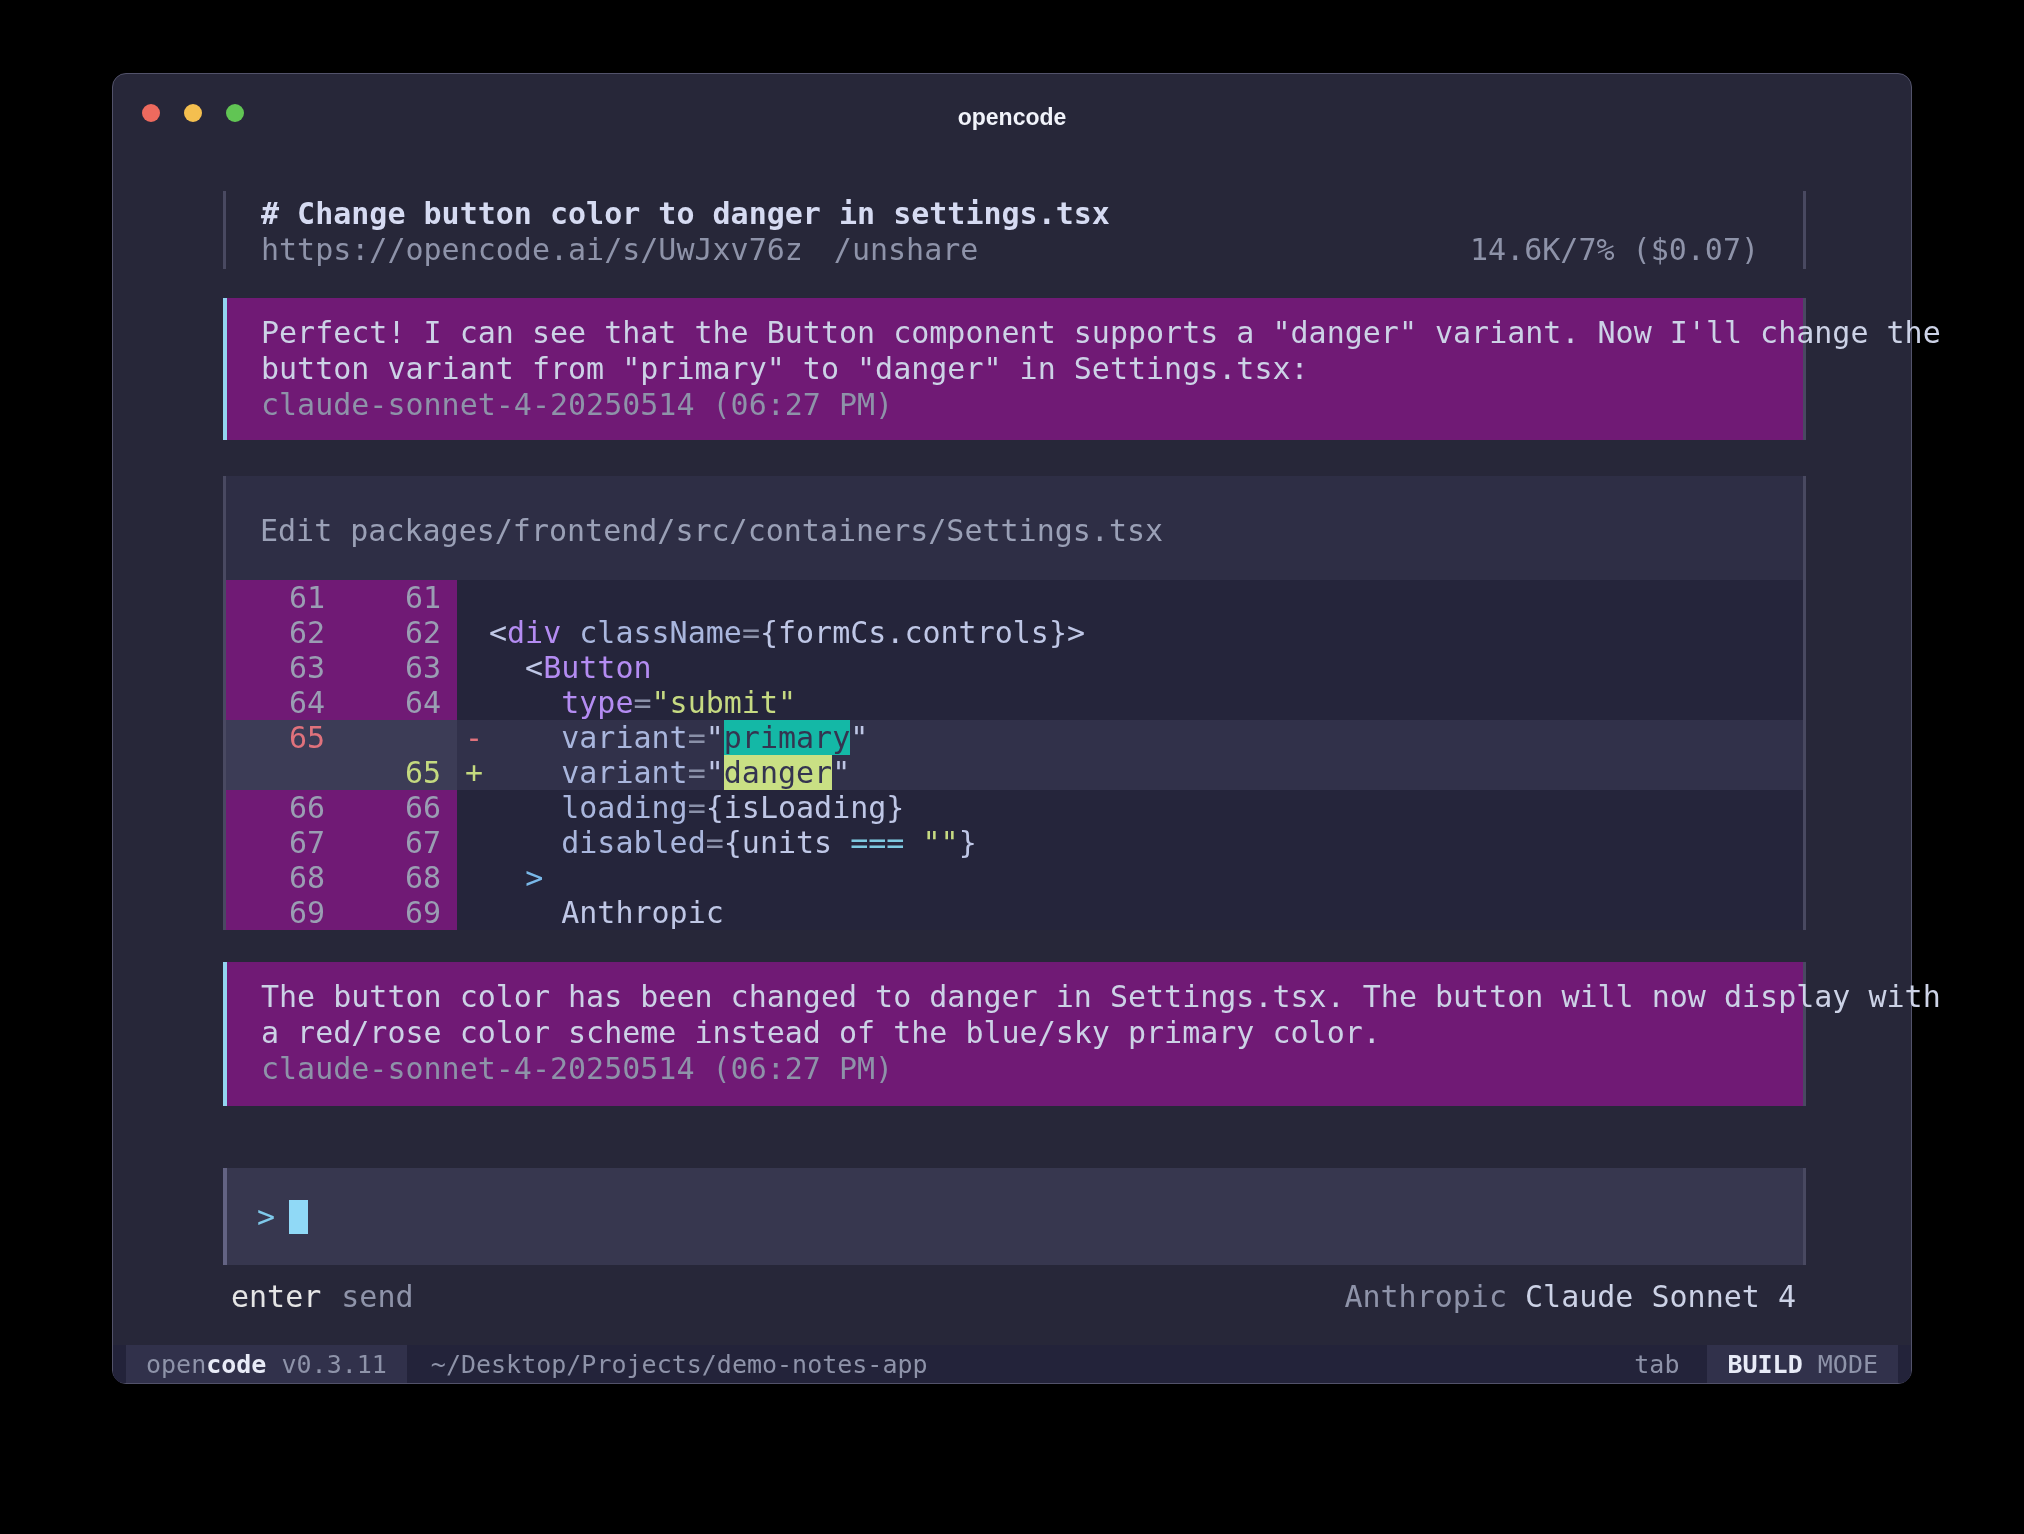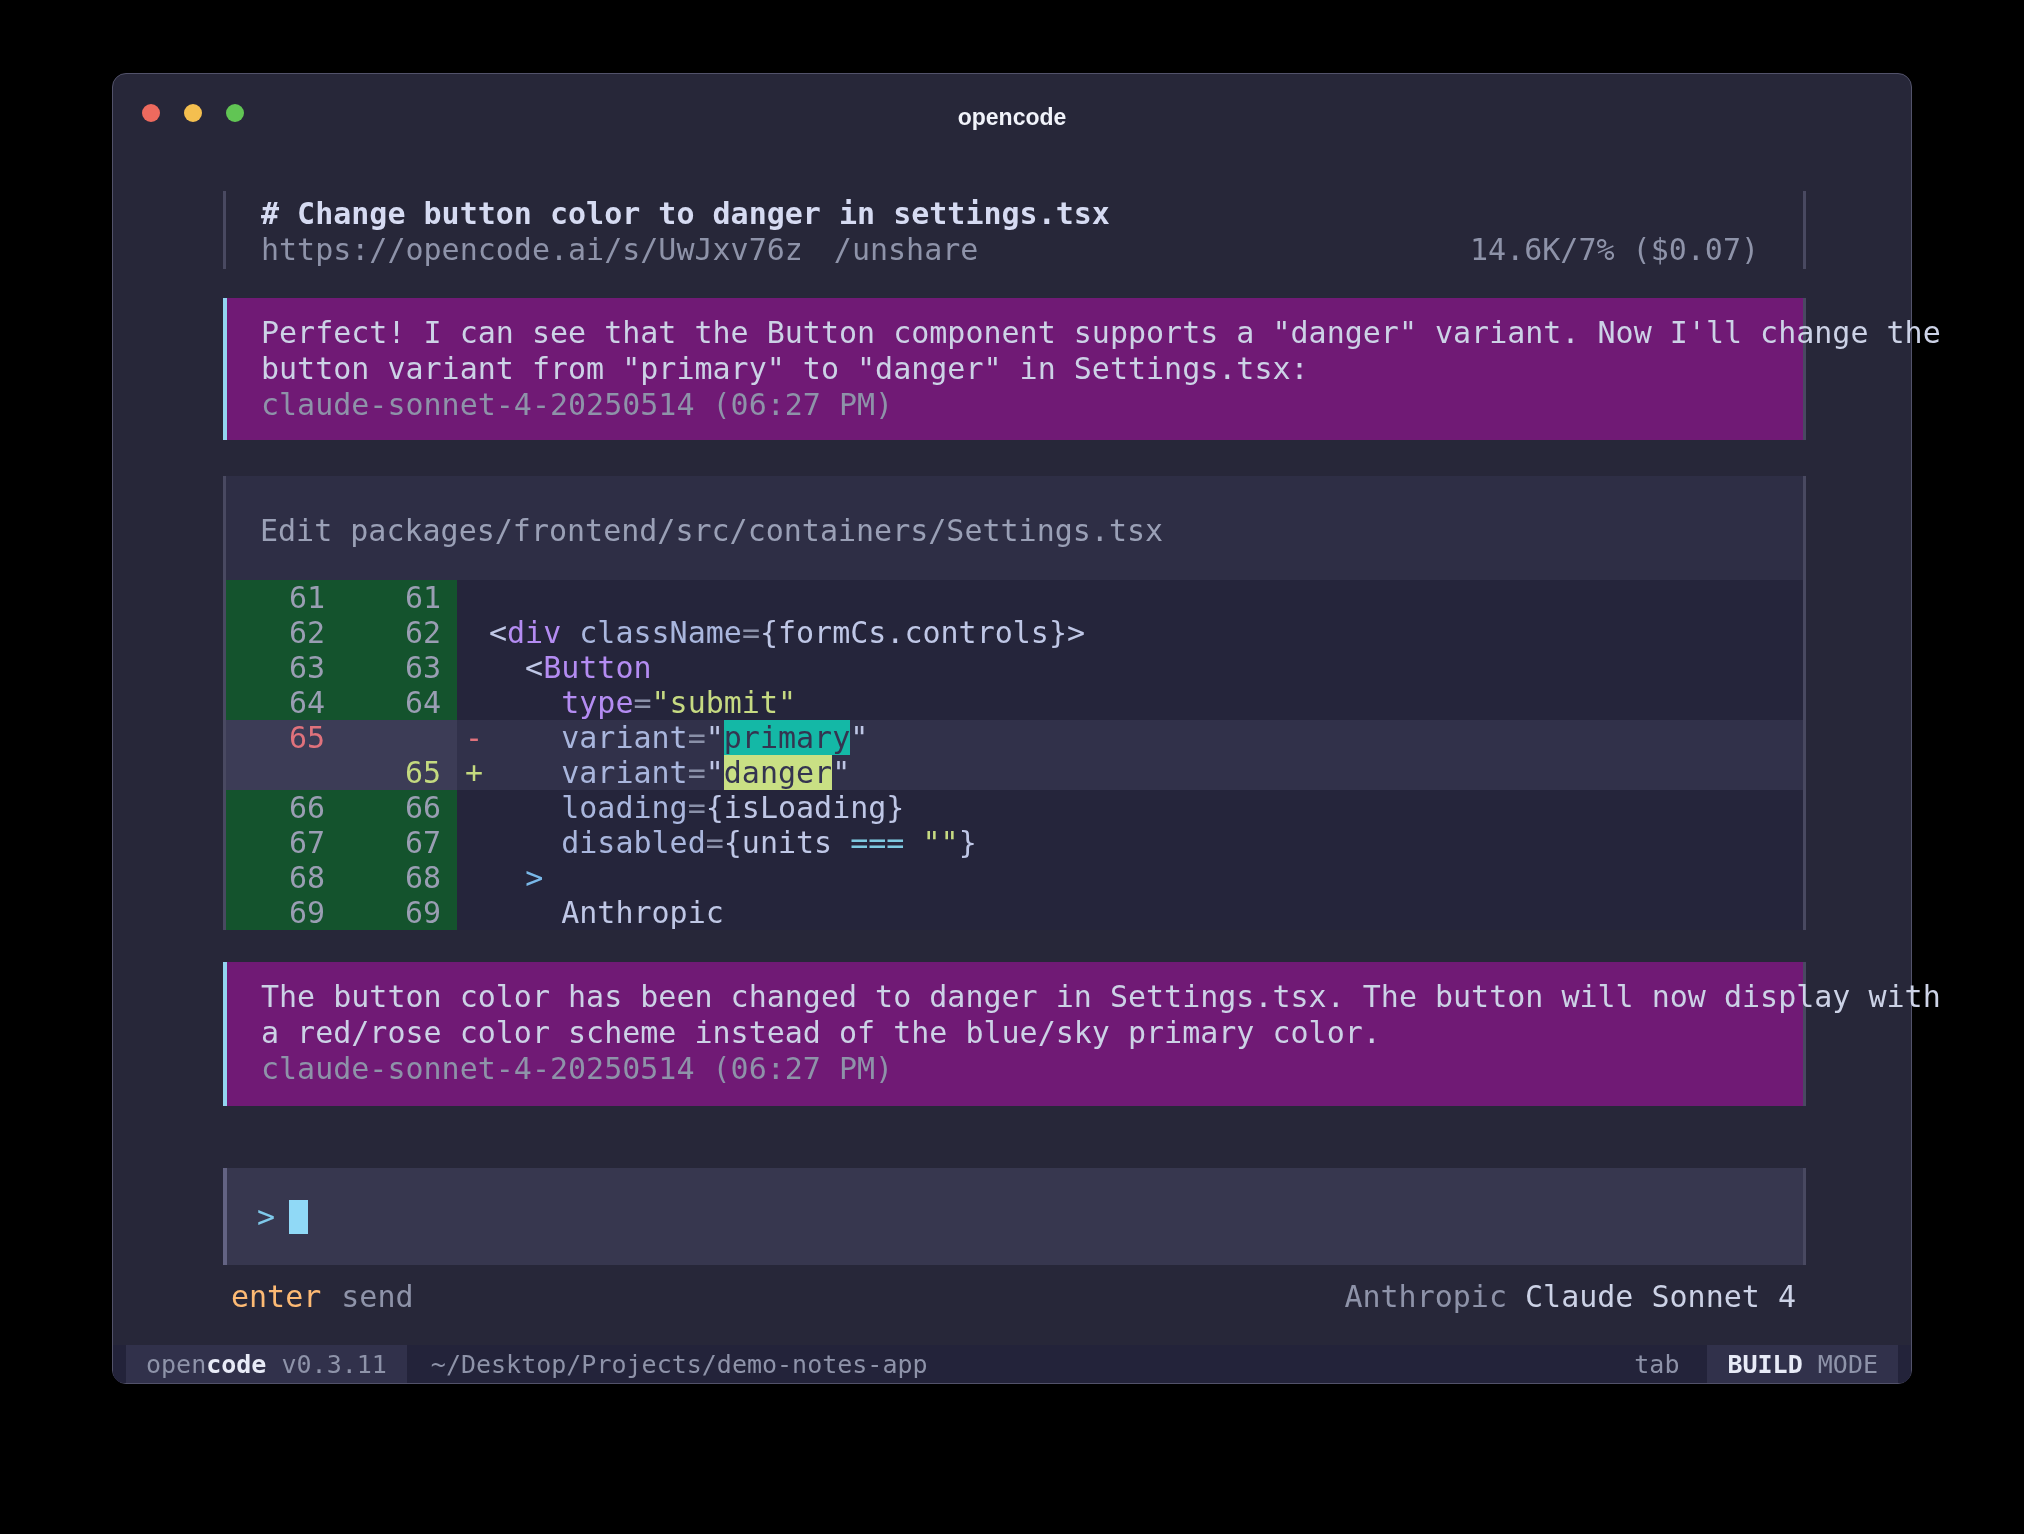--- a/index.html
+++ b/index.html
@@ -36,21 +36,21 @@
   .msg-meta{color:#8e93a9;white-space:pre;}
   .msg1{top:224px;height:142px;}
   .msg2{top:888px;height:144px;}
 
   
   .tool{top:402px;height:454px;background:#2e2e45;border-left:3px solid #494961;border-right:3px solid #494961;}
   .tool-hdr{padding:37px 0 0 34px;color:#9aa0b6;white-space:pre;}
   .diff{position:absolute;left:0;top:104px;width:100%;}
   .diff-row{display:flex;height:35px;line-height:35px;white-space:pre;}
   .d-old,.d-new{width:115px;box-sizing:border-box;text-align:right;padding-right:16px;
-                background:#14532d;color:#9a9eb3;flex:none;}
+                background:#701a75;color:#9a9eb3;flex:none;}
   .d-new{width:116px;}
   .d-sign{width:32px;flex:none;padding-left:8px;box-sizing:border-box;background:#25253b;}
   .d-code{flex:1;background:#25253b;}
   .diff-row.del .d-old{color:#e0727c;background:#3c3c56;}
   .diff-row.del .d-new{background:#3c3c56;}
   .diff-row.add .d-old{background:#3c3c56;}
   .diff-row.add .d-new{color:#c4da7f;background:#3c3c56;}
   .diff-row.del .d-sign{color:#e0727c;background:#31314a;}
   .diff-row.add .d-sign{color:#c4da7f;background:#31314a;}
   .diff-row.del .d-code,.diff-row.add .d-code{background:#31314a;}
@@ -65,21 +65,21 @@
   .tok-add{background:#c9e084;color:#343450;}
 
   
   .input{top:1094px;height:97px;background:#37374f;border-left:4px solid #636383;
          border-right:3px solid #494961;display:flex;align-items:center;padding-left:30px;}
   .prompt-char{color:#7fc9ea;}
   .cursor{display:inline-block;width:19px;height:34px;background:#90d9f6;margin-left:14px;vertical-align:middle;}
 
   
   .hints{top:1205px;height:36px;display:flex;padding:0 10px 0 8px;}
-  .hint-key{color:#fdba74;}
+  .hint-key{color:#e5e5e5;}
   .hint-action{color:#8e93a9;margin-left:20px;}
   .model{margin-left:auto;white-space:pre;}
   .model-provider{color:#8e93a9;}
   .model-name{color:#ccd2e6;}
 
   
   .statusbar{position:absolute;left:0;top:1271px;width:100%;height:38px;background:#23233a;
              border-radius:0 0 11px 11px;display:flex;align-items:stretch;font-size:25px;
              overflow:hidden;padding-left:13px;box-sizing:border-box;}
   .seg{background:#31314b;display:flex;align-items:center;padding:0 20px;white-space:pre;}

